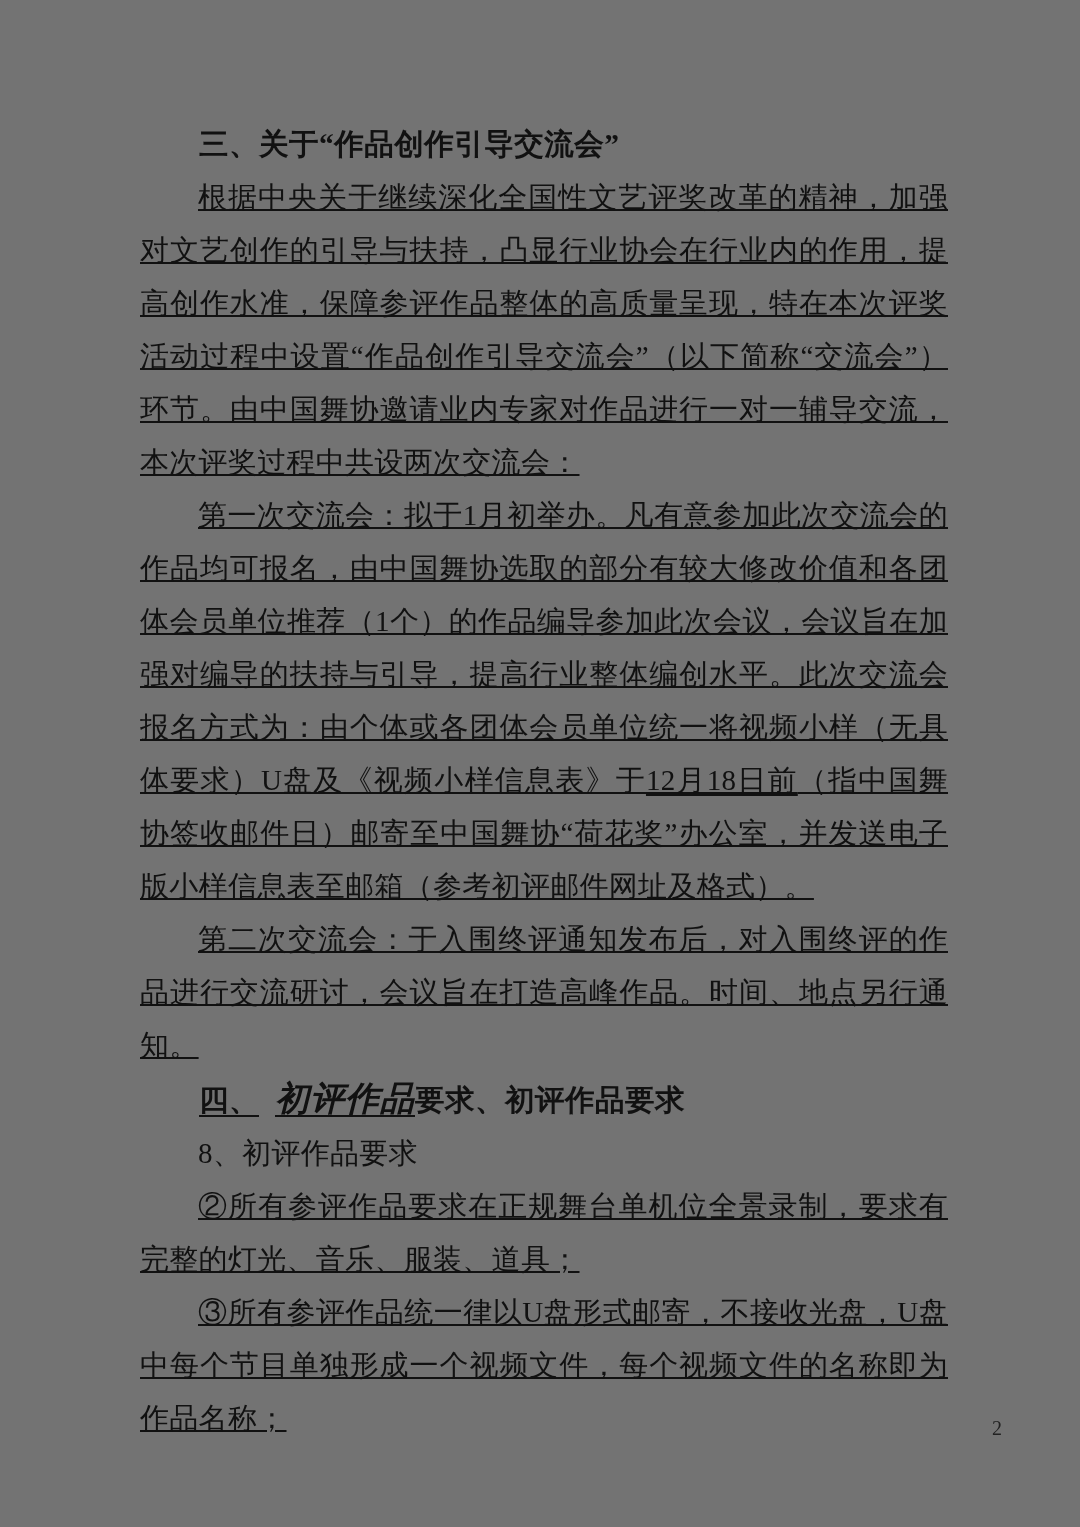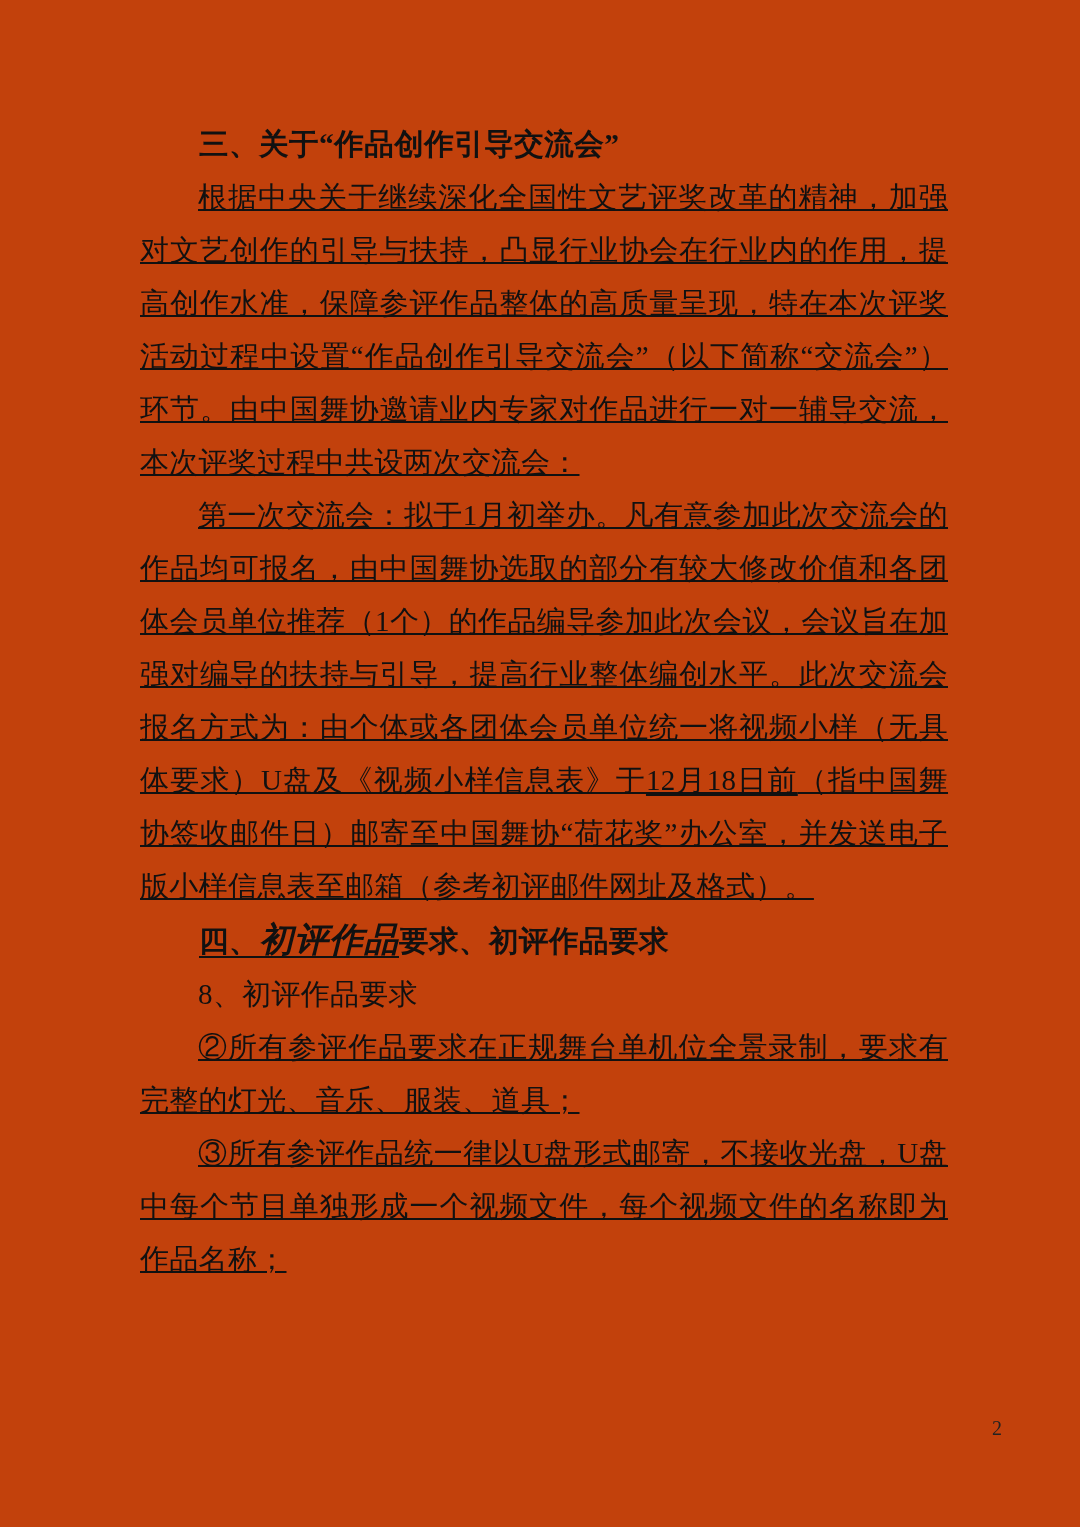--- a/index.html
+++ b/index.html
@@ -14,21 +14,21 @@
     overflow: hidden;
     font-family: "Liberation Serif", "DejaVu Serif", serif;
     color: #111111;
     -webkit-font-smoothing: antialiased;
   }
 
   
   .page {
     position: absolute;
     inset: 0;
-    background: #c2410c;
+    background: #737373;
   }
 
   
   .content {
     position: absolute;
     left: 140px;
     top: 118px;
     width: 808px;
   }
 
@@ -82,20 +82,21 @@
     text-decoration-thickness: 2px;
   }
   .h-sec4 .emph {
     font-size: 34px;
     font-style: italic;
     font-weight: bold;
     text-decoration: underline;
     text-underline-offset: 5px;
     text-decoration-thickness: 2px;
     letter-spacing: 1px;
+    margin-left: 16px;
   }
 
   .sub-h {
     font-size: 29px;
     line-height: 53px;
     text-indent: 2em;
     margin: 0;
     letter-spacing: 0.3px;
     white-space: nowrap;
   }
@@ -126,20 +127,21 @@
 <div class="page">
 
   <div class="content">
 
     <p class="h-sec">三、关于“作品创作引导交流会”</p>
 
     <p class="para">根据中央关于继续深化全国性文艺评奖改革的精神，加强对文艺创作的引导与扶持，凸显行业协会在行业内的作用，提高创作水准，保障参评作品整体的高质量呈现，特在本次评奖活动过程中设置“作品创作引导交流会”（以下简称“交流会”）环节。由中国舞协邀请业内专家对作品进行一对一辅导交流，本次评奖过程中共设两次交流会：</p>
 
     <p class="para"><span>第一次交流会：拟于1月初举办。凡有意参加此次交流会的作品均可报名，由中国舞协选取的部分有较大修改价值和各团体会员单位推荐（1个）的作品编导参加此次会议，会议旨在加强对编导的扶持与引导，提高行业整体编创水平。此次交流会报名方式为：由个体或各团体会员单位统一将视频小样（无具体要求）U盘及《视频小样信息表》于</span><span class="u">12月18日前</span><span>（指中国舞协签收邮件日）邮寄至中国舞协“荷花奖”办公室，并发送电子版小样信息表至邮箱（参考初评邮件网址及格式）。</span></p>
 
+    <p class="para">第二次交流会：于入围终评通知发布后，对入围终评的作品进行交流研讨，会议旨在打造高峰作品。时间、地点另行通知。</p>
 
     <p class="h-sec4"><span class="num">四、</span><span class="emph">初评作品</span><span>要求、初评作品要求</span></p>
 
     <p class="sub-h">8、初评作品要求</p>
 
 
     <p class="para item">②所有参评作品要求在正规舞台单机位全景录制，要求有完整的灯光、音乐、服装、道具；</p>
 
     <p class="para item">③所有参评作品统一律以U盘形式邮寄，不接收光盘，U盘中每个节目单独形成一个视频文件，每个视频文件的名称即为作品名称；</p>
 

